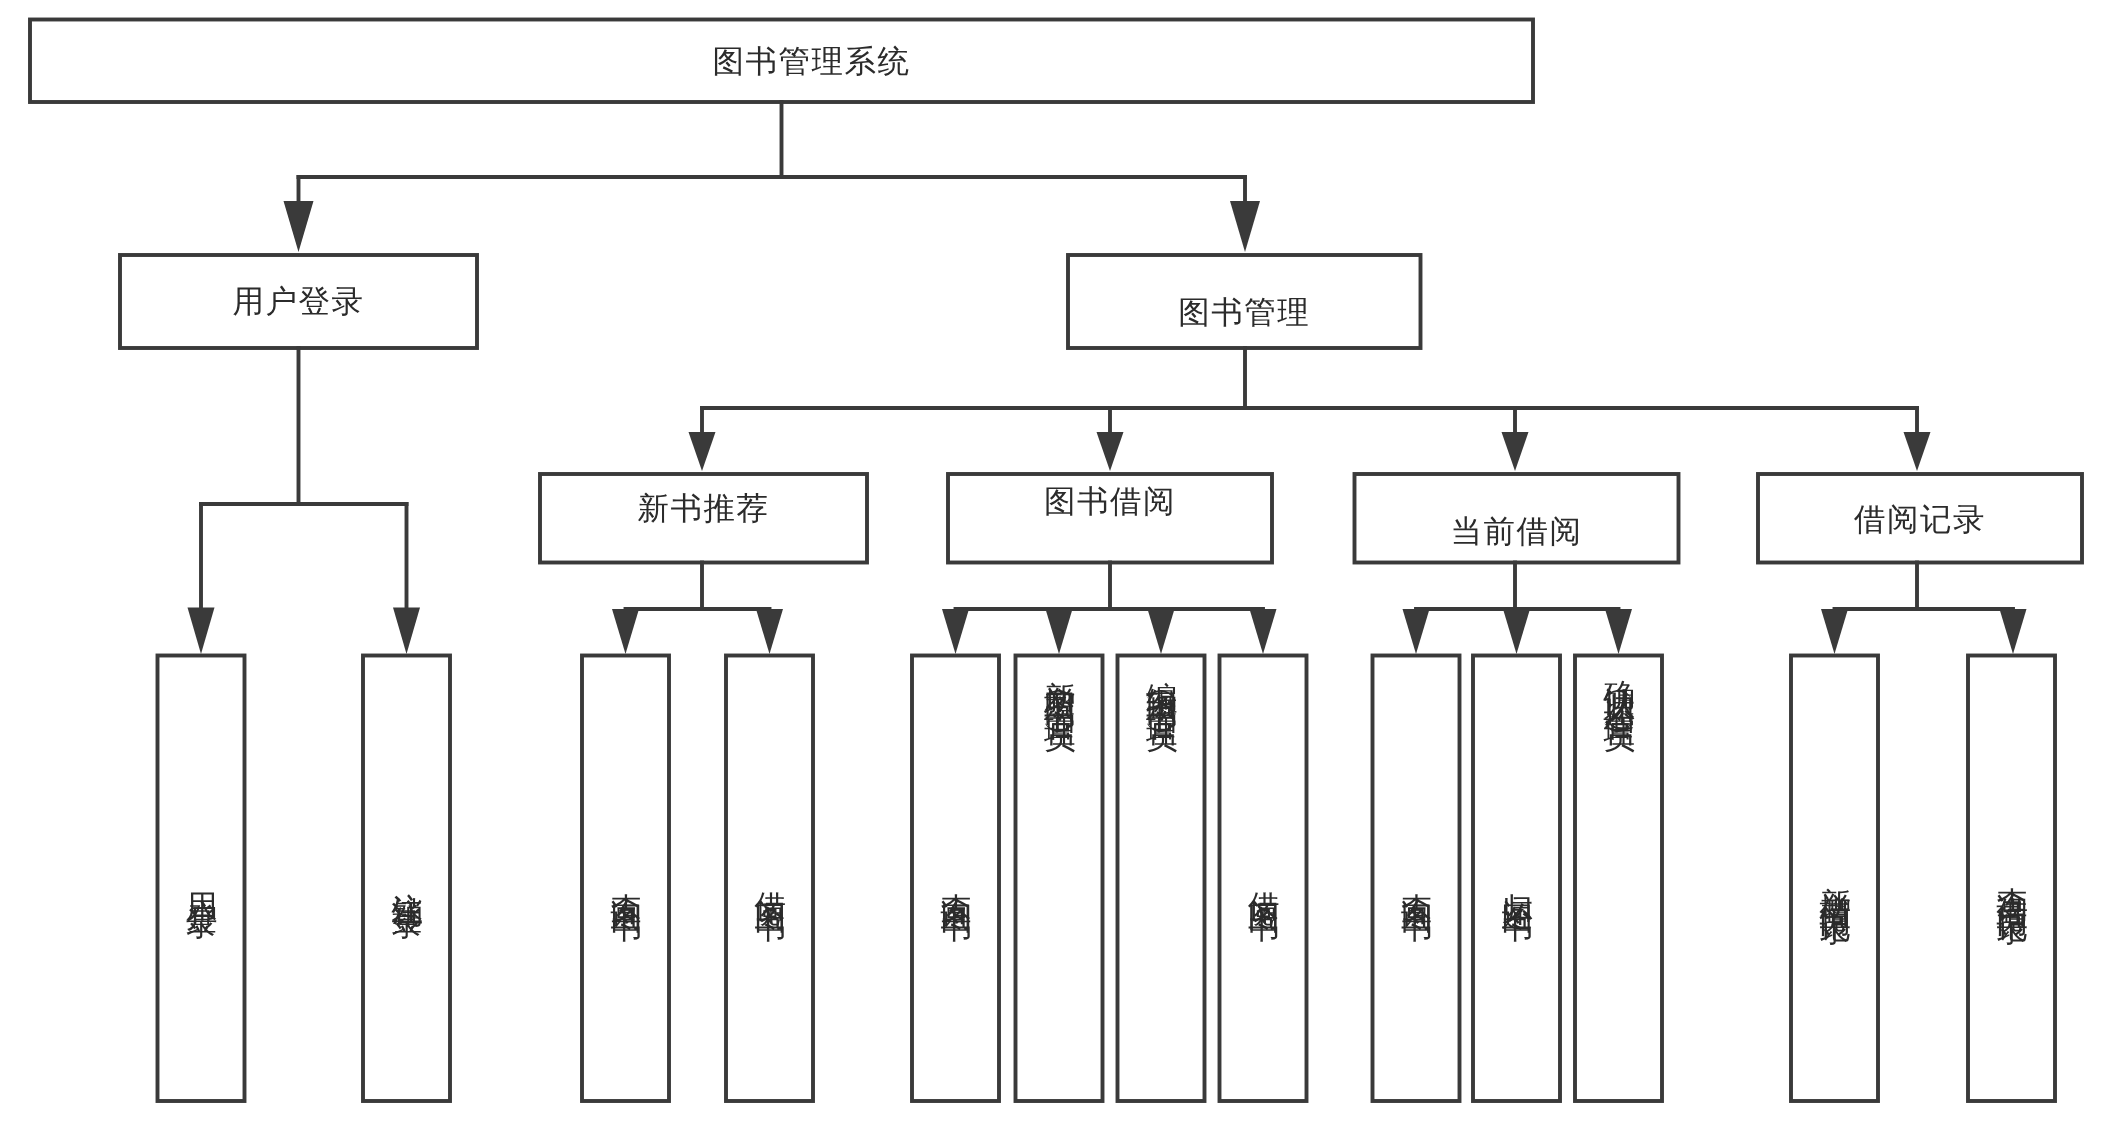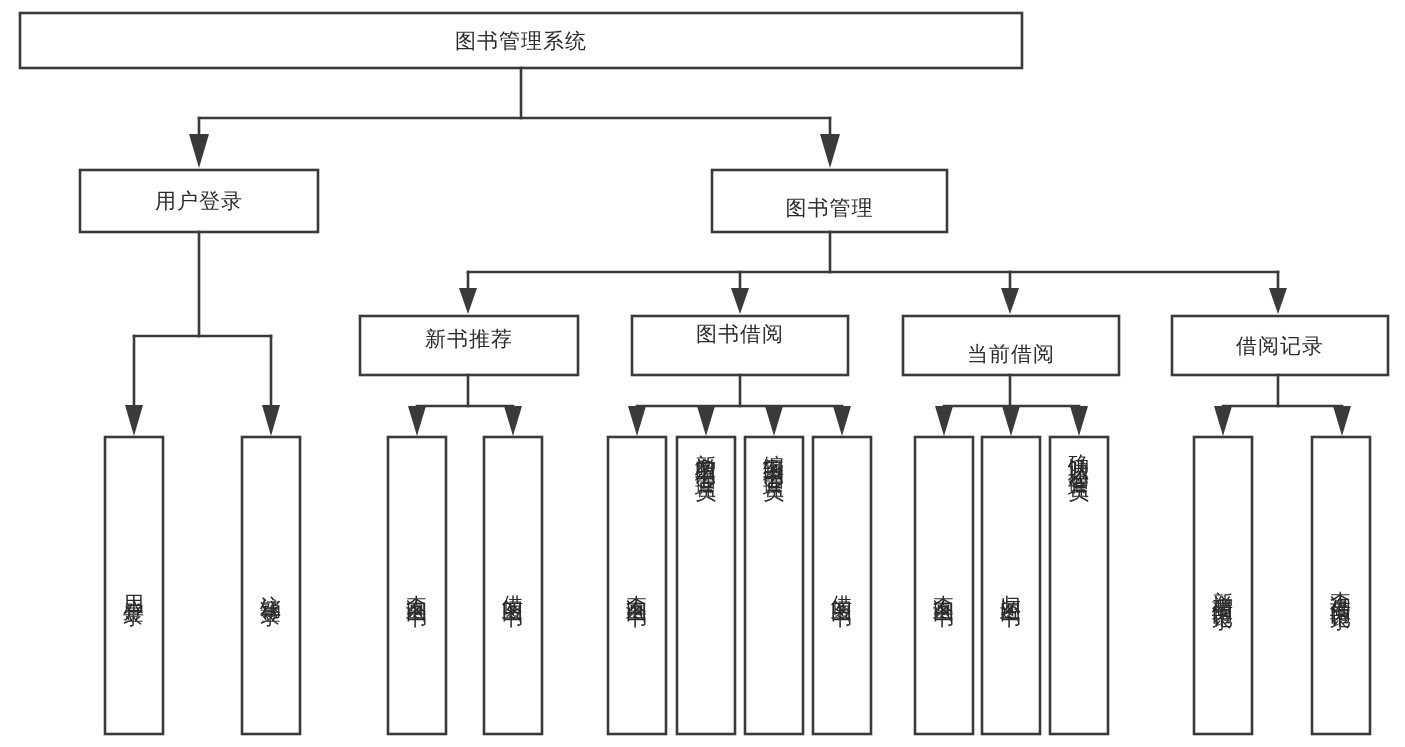--- a/index.html
+++ b/index.html
@@ -162,21 +162,21 @@
 
     <rect class="node-rect" x="915" y="437" width="58" height="297"></rect>
     <rect class="node-rect" x="982" y="437" width="58" height="297"></rect>
     <rect class="node-rect" x="1050" y="437" width="58" height="297"></rect>
 
     <rect class="node-rect" x="1194" y="437" width="58" height="297"></rect>
     <rect class="node-rect" x="1312" y="437" width="58" height="297"></rect>
 
   </svg>
 
-  <div class="hlabel-wrap" style="left:20px; top:13px; width:1002px; height:55px;">
+  <div class="hlabel-wrap" style="left:20px; top:13px; width:1002px; height:55px;padding-left:20px;">
     <span class="hlabel-text">图书管理系统</span>
   </div>
 
   <div class="hlabel-wrap" style="left:80px; top:170px; width:238px; height:62px;">
     <span class="hlabel-text">用户登录</span>
   </div>
 
   <div class="hlabel-wrap" style="left:712px; top:170px; width:235px; height:76px;">
     <span class="hlabel-text">图书管理</span>
   </div>

